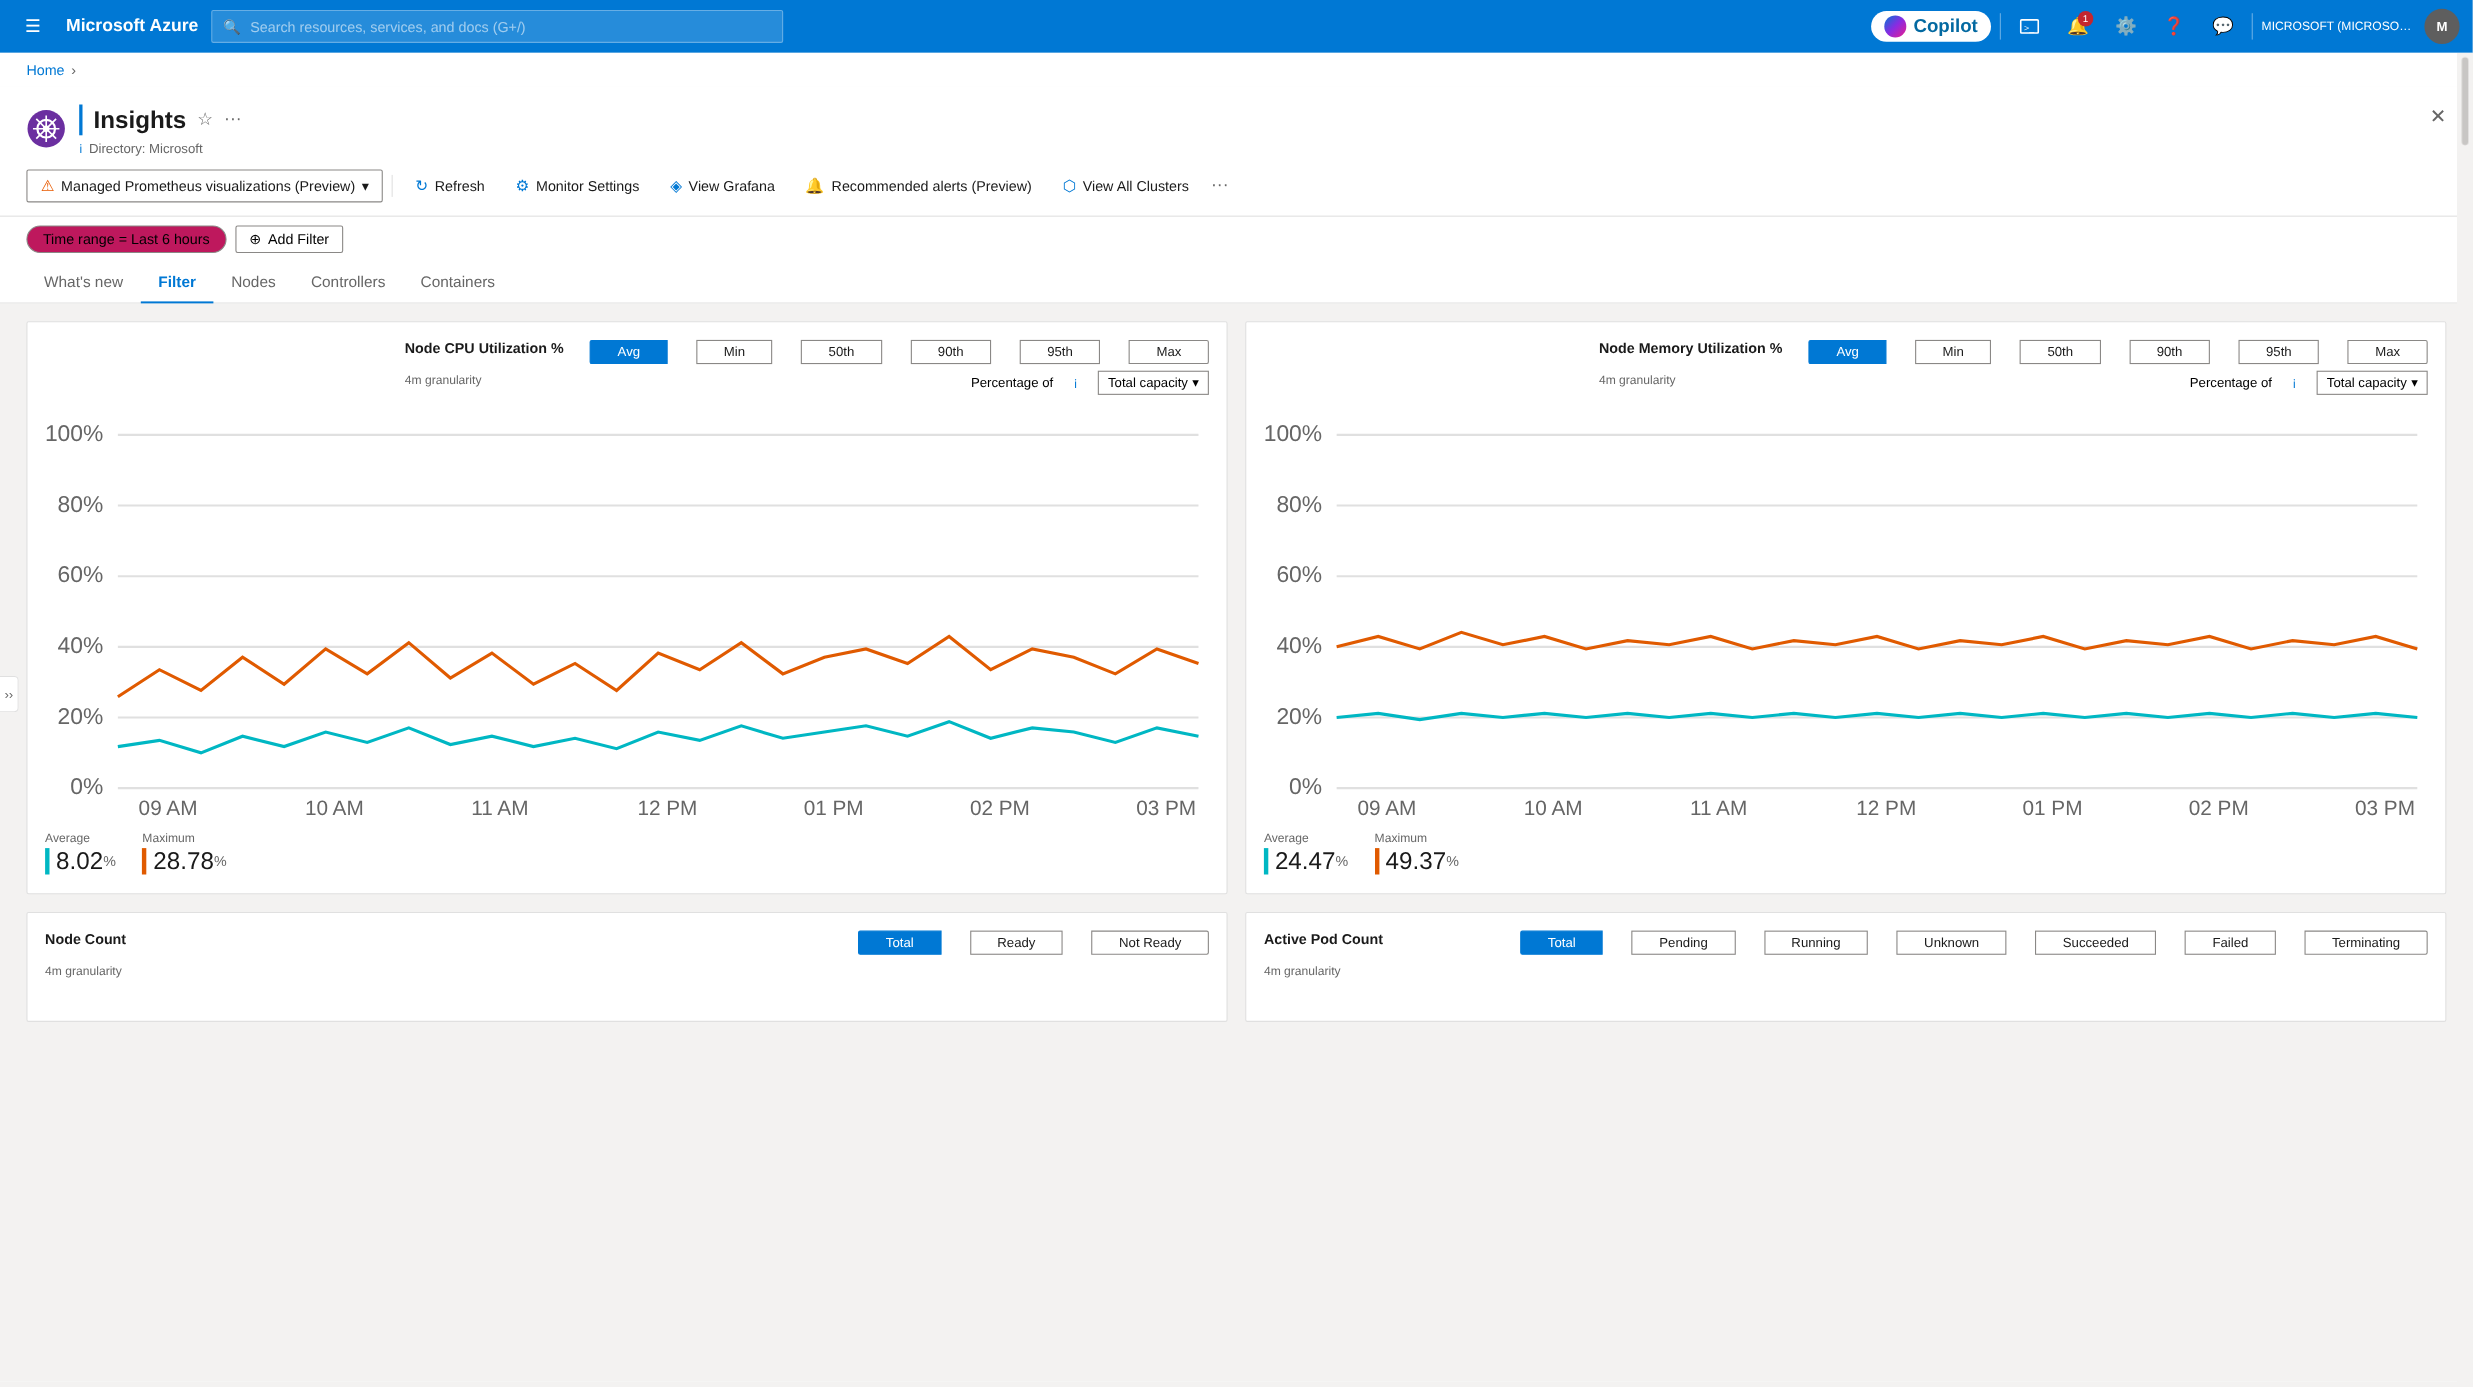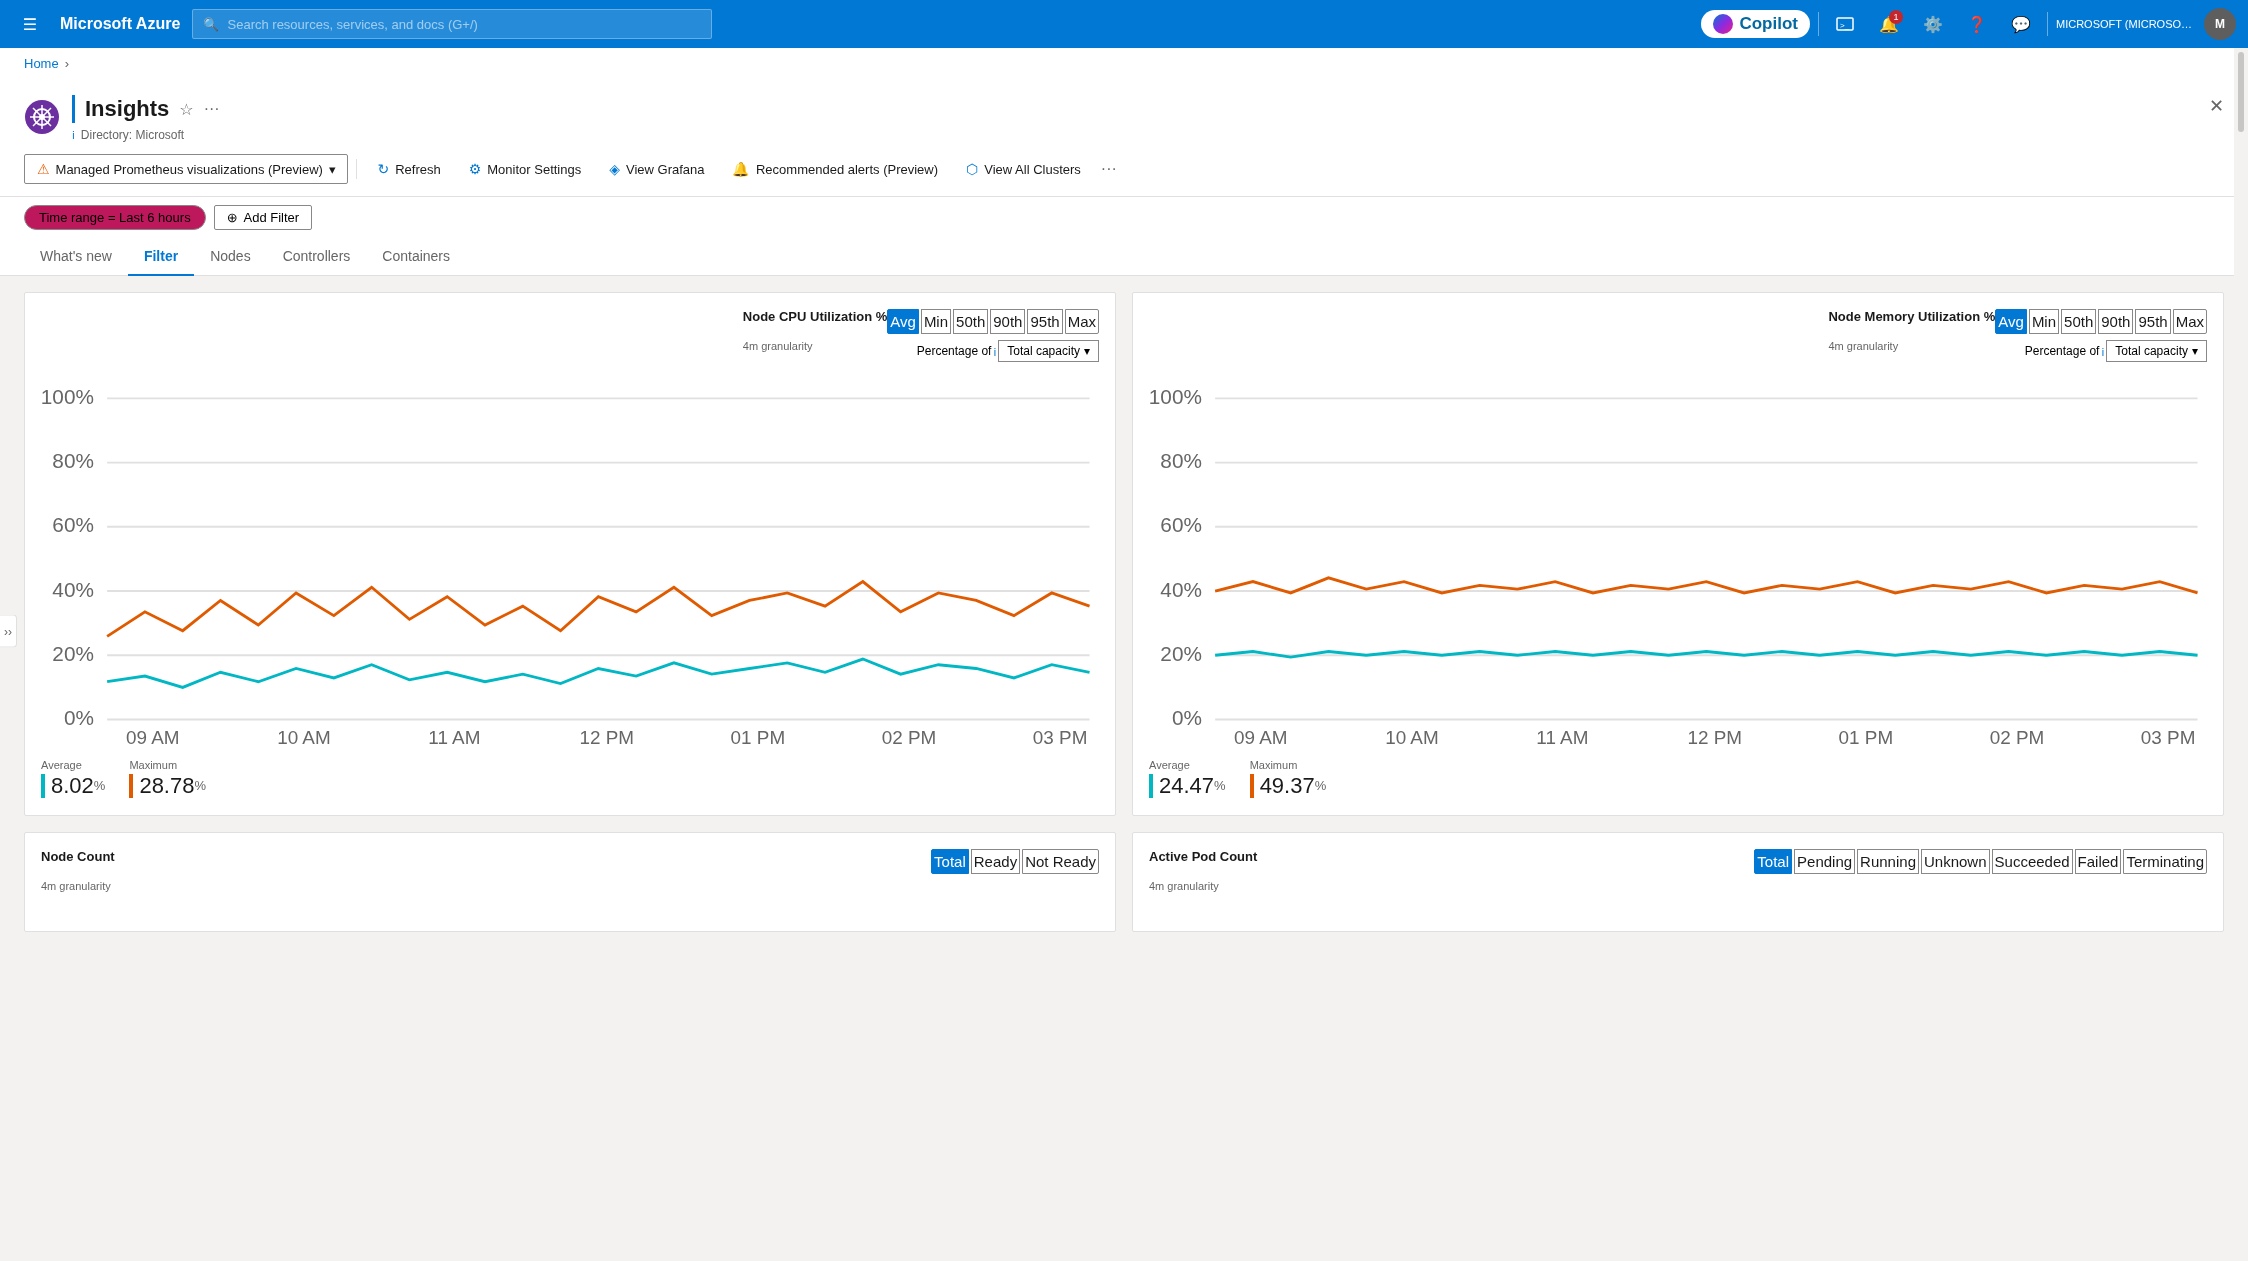--- a/index.html
+++ b/index.html
@@ -194,30 +194,30 @@
       padding: 16px;
     }
     .chart-title { font-size: 13px; font-weight: 600; color: #1a1a1a; }
     .chart-granularity { font-size: 11px; color: #666; margin-top: 16px; }
     .chart-header { display: flex; align-items: flex-start; justify-content: flex-end; margin-bottom: 8px; }
     .chart-header-right { display: flex; flex-direction: column; align-items: flex-end; gap: 6px; }
 
     
     .stat-buttons { display: flex; gap: 2px; }
     .stat-btn {
-      padding: 3px 2px; font-size: 15px;
+      padding: 3px 24px; font-size: 12px;
       border: 1px solid #8a8886; background: white;
-      cursor: pointer; color: #1a1a1a;
+      cursor: pointer; color: #1a1a1a; margin-left: 24px;
     }
     .stat-btn.active { background: #0078d4; color: white; border-color: #0078d4; }
     .stat-btn:first-child { border-radius: 2px 0 0 2px; }
     .stat-btn:last-child { border-radius: 0 2px 2px 0; }
 
     .percentage-of {
-      display: flex; align-items: center; gap: 2px; font-size: 12px;
+      display: flex; align-items: center; gap: 19px; font-size: 12px;
     }
     .percentage-dropdown {
       border: 1px solid #8a8886; padding: 3px 8px;
       font-size: 12px; background: white; cursor: pointer;
       display: flex; align-items: center; gap: 4px;
     }
 
     
     .chart-svg-container { width: 100%; }
     svg.chart { width: 100%; }

